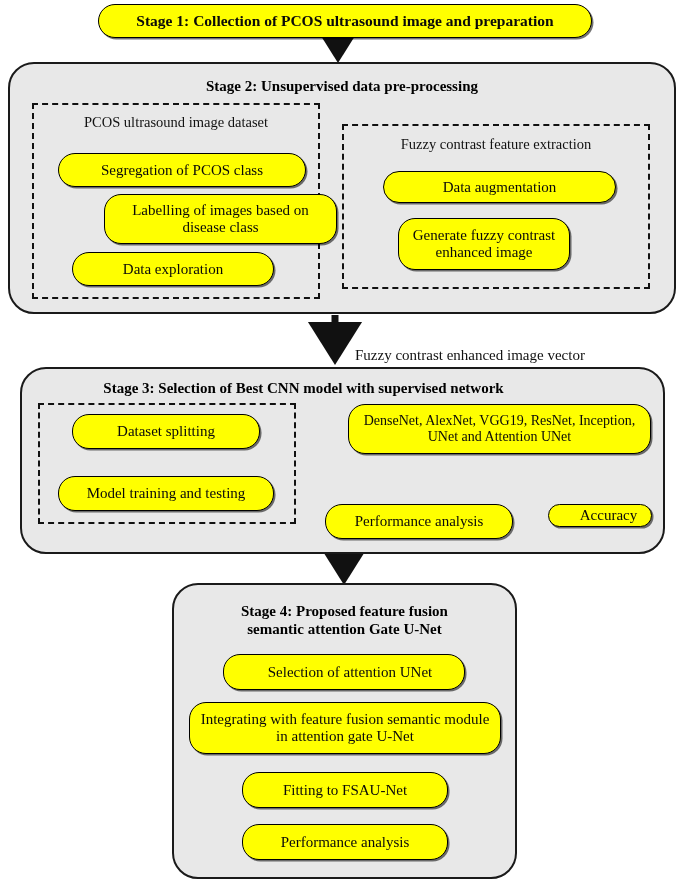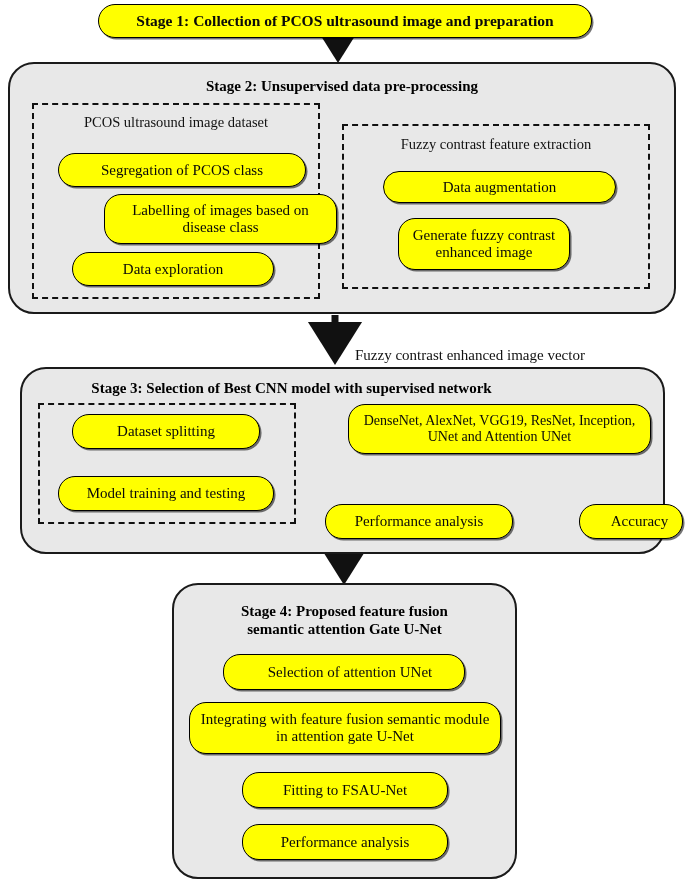--- a/index.html
+++ b/index.html
@@ -155,31 +155,31 @@
   <div class="dashed" style="left:342px; top:124px; width:308px; height:165px;"></div>
   <div class="dashed-title" style="left:342px; top:136px; width:308px;">Fuzzy contrast feature extraction</div>
 
   <div class="ybox" style="left:383px; top:171px; width:233px; height:32px;">Data augmentation</div>
   <div class="ybox" style="left:398px; top:218px; width:172px; height:52px;">Generate fuzzy contrast enhanced image</div>
 
   <div class="caption" style="left:355px; top:347px;">Fuzzy contrast enhanced image vector</div>
 
   <div class="panel" style="left:20px; top:367px; width:645px; height:187px;"></div>
 
-  <div class="stage-title" style="left:20px; top:380px; width:543px;">Stage 3: Selection of Best CNN model with supervised network</div>
+  <div class="stage-title" style="left:32px; top:380px; width:543px;">Stage 3: Selection of Best CNN model with supervised network</div>
 
   <div class="dashed" style="left:38px; top:403px; width:258px; height:121px;"></div>
 
   <div class="ybox" style="left:72px; top:414px; width:188px; height:35px;">Dataset splitting</div>
   <div class="ybox" style="left:58px; top:476px; width:216px; height:35px;">Model training and testing</div>
 
   <div class="ybox" style="left:348px; top:404px; width:303px; height:50px; font-size:14px;">DenseNet, AlexNet, VGG19, ResNet, Inception, UNet and Attention UNet</div>
 
   <div class="ybox" style="left:325px; top:504px; width:188px; height:35px;">Performance analysis</div>
-  <div class="ybox" style="left:579px; top:504px; width:104px; height:35px;padding-left:23px;">Accuracy</div>
+  <div class="ybox" style="left:548px; top:504px; width:104px; height:23px;padding-left:23px;">Accuracy</div>
 
   <div class="panel" style="left:172px; top:583px; width:345px; height:296px;"></div>
 
   <div class="stage-title" style="left:172px; top:603px; width:345px;">Stage 4: Proposed feature fusion
 semantic attention Gate U-Net</div>
 
   <div class="ybox" style="left:223px; top:654px; width:242px; height:36px;padding-left:18px;">Selection of attention UNet</div>
 
   <div class="ybox" style="left:189px; top:702px; width:312px; height:52px;">Integrating with feature fusion semantic module in attention gate U-Net</div>
 

